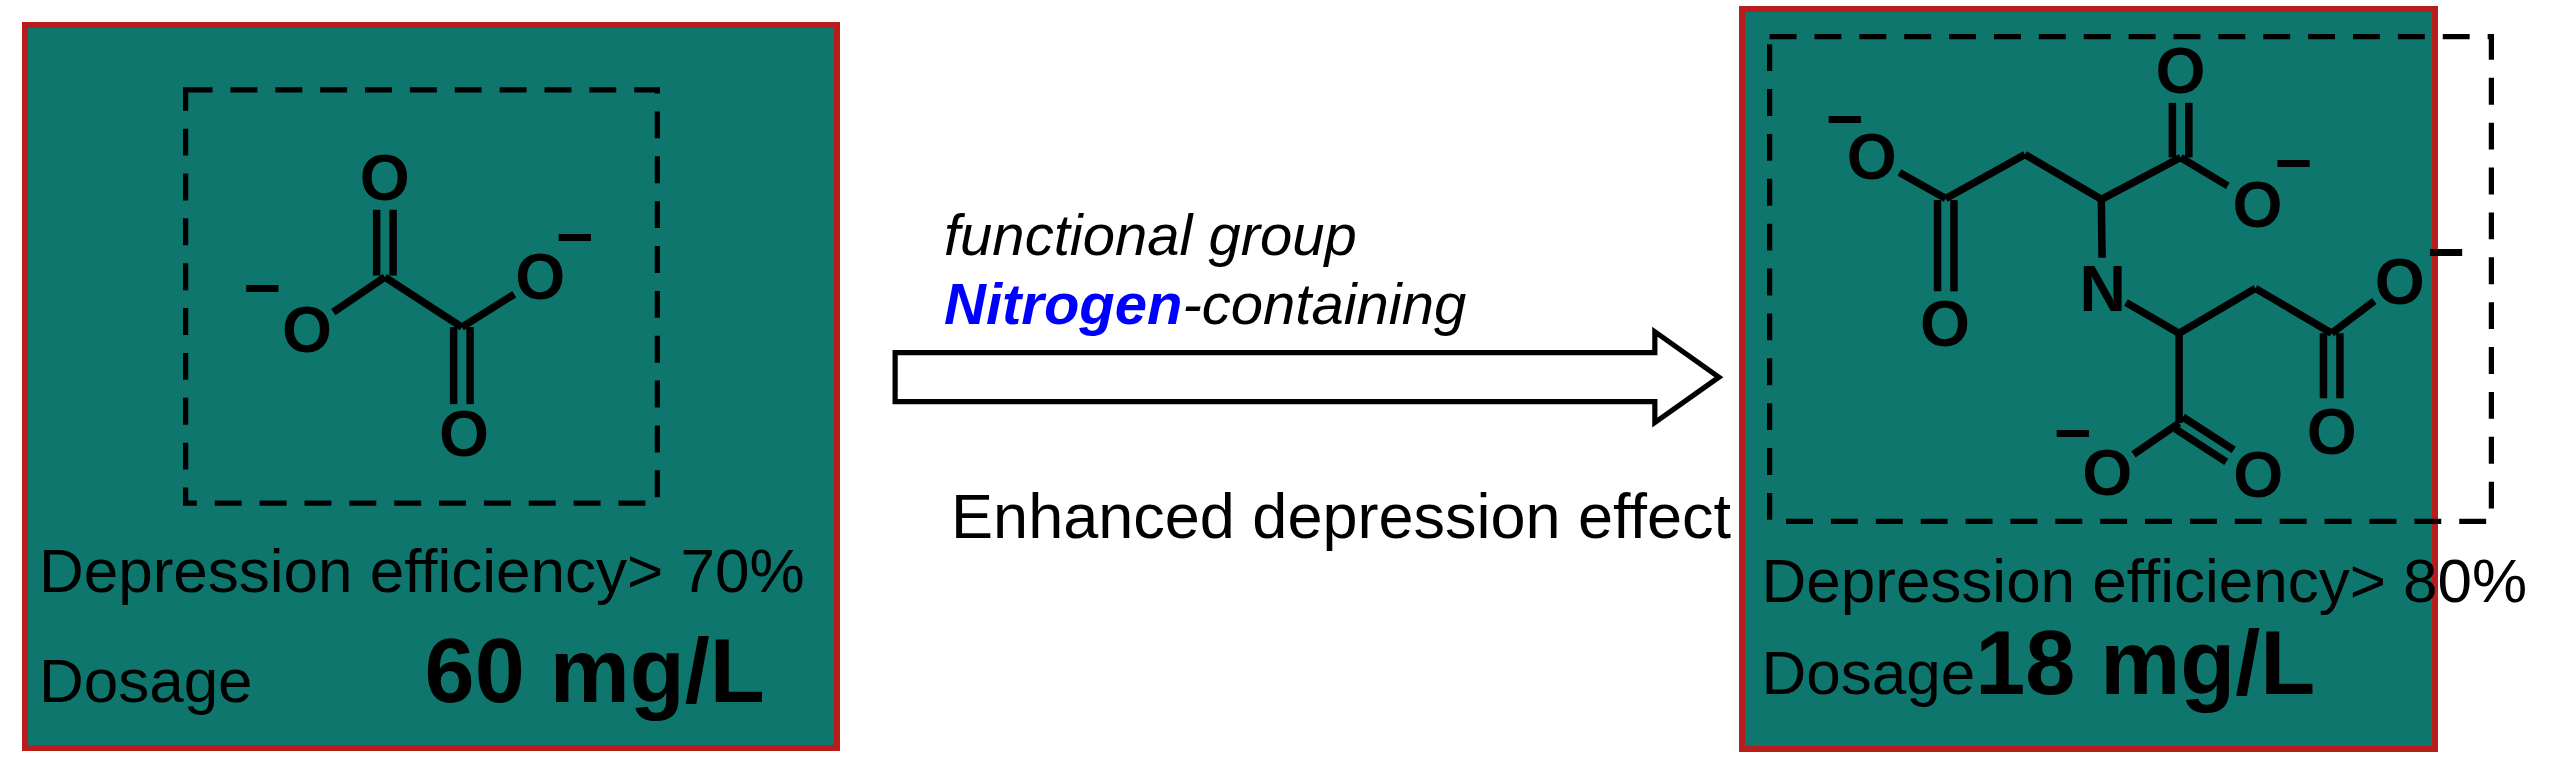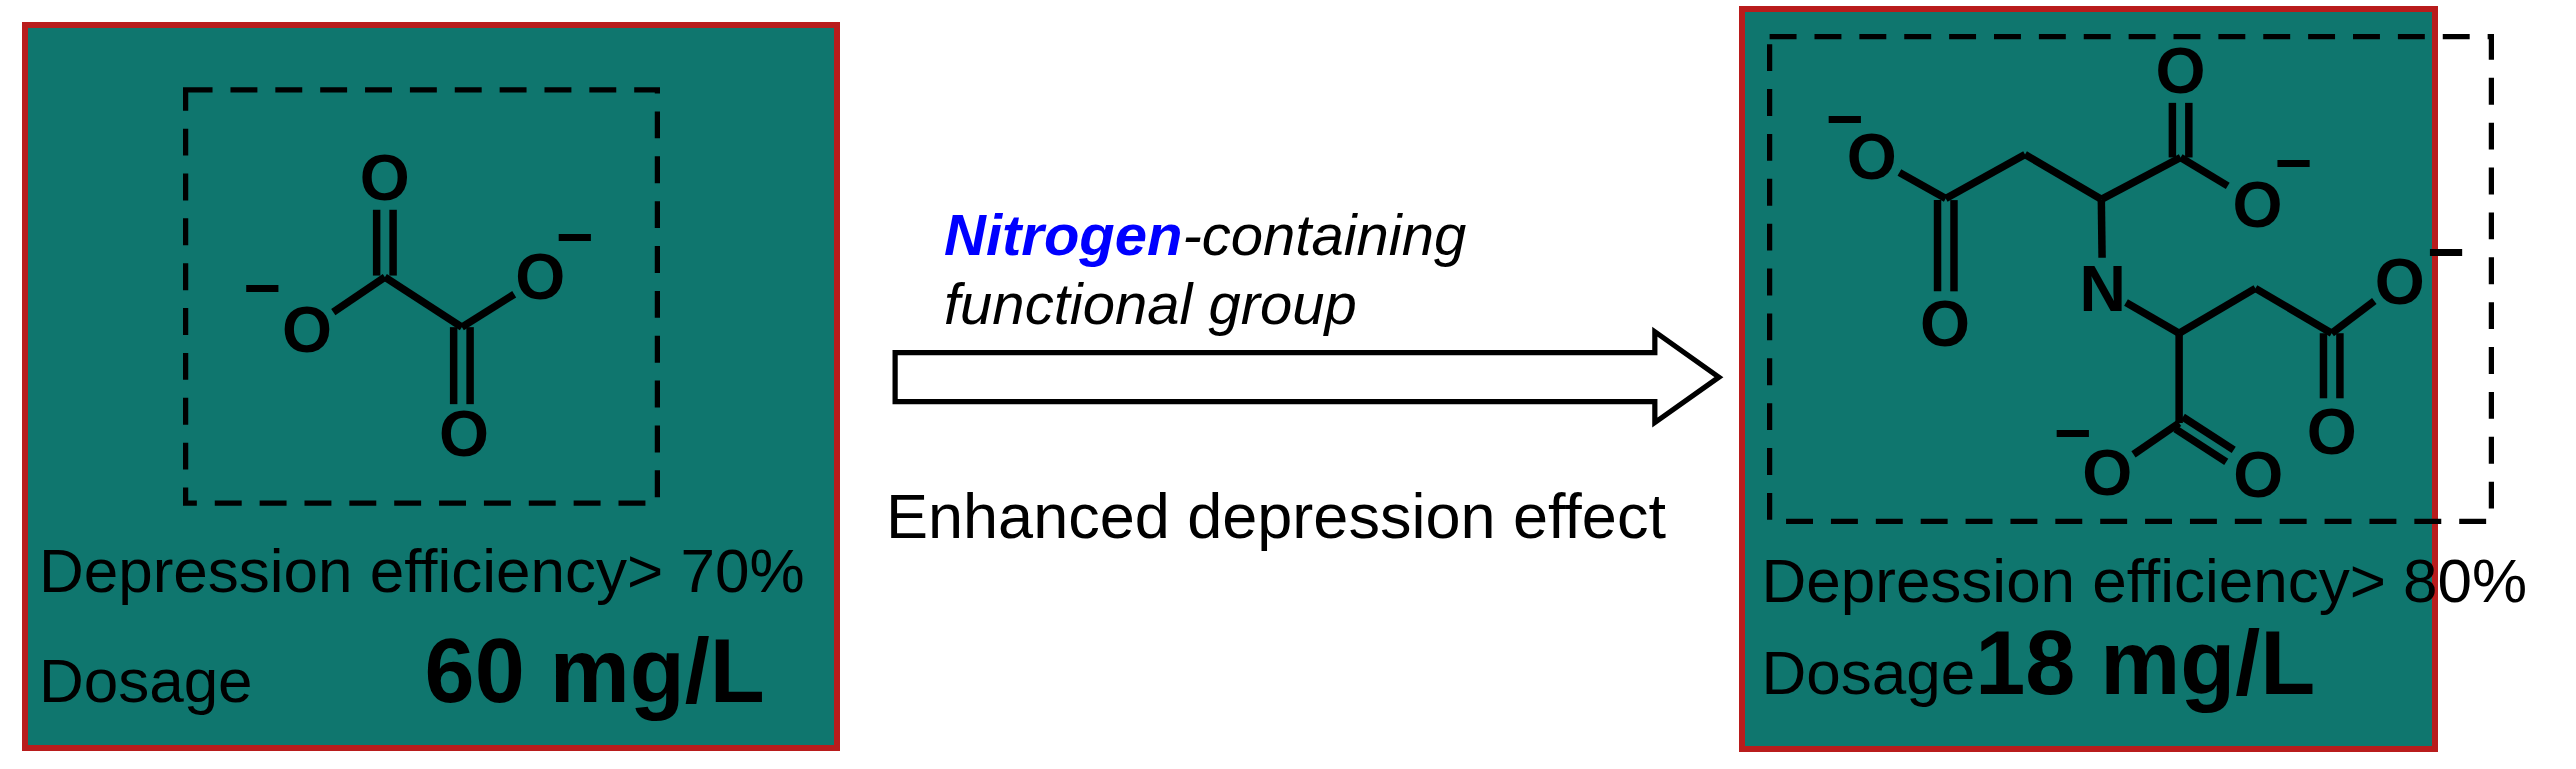--- a/index.html
+++ b/index.html
@@ -34,21 +34,21 @@
   .charge { font-family:"Liberation Sans", sans-serif; font-weight:bold; font-size:86px;
             text-anchor:middle; dominant-baseline:central; fill:#000; }
 
   .mid-text {
     position:absolute; left:944px; top:200px;
     font-size:58px; line-height:69px; font-style:italic; white-space:nowrap;
   }
   .nitrogen-word { font-weight:bold; }
   .mid-caption {
     position:absolute; left:886px; top:485px; width:845px;
-    font-size:63px; line-height:63px; text-align:left; white-space:nowrap;
+    font-size:63px; line-height:63px; text-align:right; white-space:nowrap;
   }
   .arrow-svg { position:absolute; left:886px; top:325px; }
   .arrow-shape { fill:#ffffff; stroke:#000000; stroke-width:7; stroke-linejoin:miter; }
 </style>
 </head>
 <body>
 
 <div class="canvas">
 
   <section class="panel panel-left">
@@ -74,22 +74,22 @@
       <text class="atom" x="270" y="122">O</text>
       <text class="atom" x="166" y="325">O</text>
       <text class="charge" x="106" y="268">−</text>
       <text class="atom" x="478" y="254">O</text>
       <text class="charge" x="524" y="200">−</text>
       <text class="atom" x="376" y="464">O</text>
     </g>
   </svg>
 
   <div class="mid-text">
+    <div>functional group</div>
     <div><span class="nitrogen-word" style="color: rgb(0, 0, 255);">Nitrogen</span><span>-containing</span></div>
-    <div>functional group</div>
   </div>
 
   <svg class="arrow-svg" width="845" height="108" viewBox="0 0 1130 145">
     <polygon class="arrow-shape" points="10,37 1030,37 1030,9 1116,70 1030,131 1030,103 10,103"></polygon>
   </svg>
 
   <div class="mid-caption">Enhanced depression effect</div>
 
   <section class="panel panel-right">
     <div class="eff-text">Depression efficiency&gt; 80%</div>

